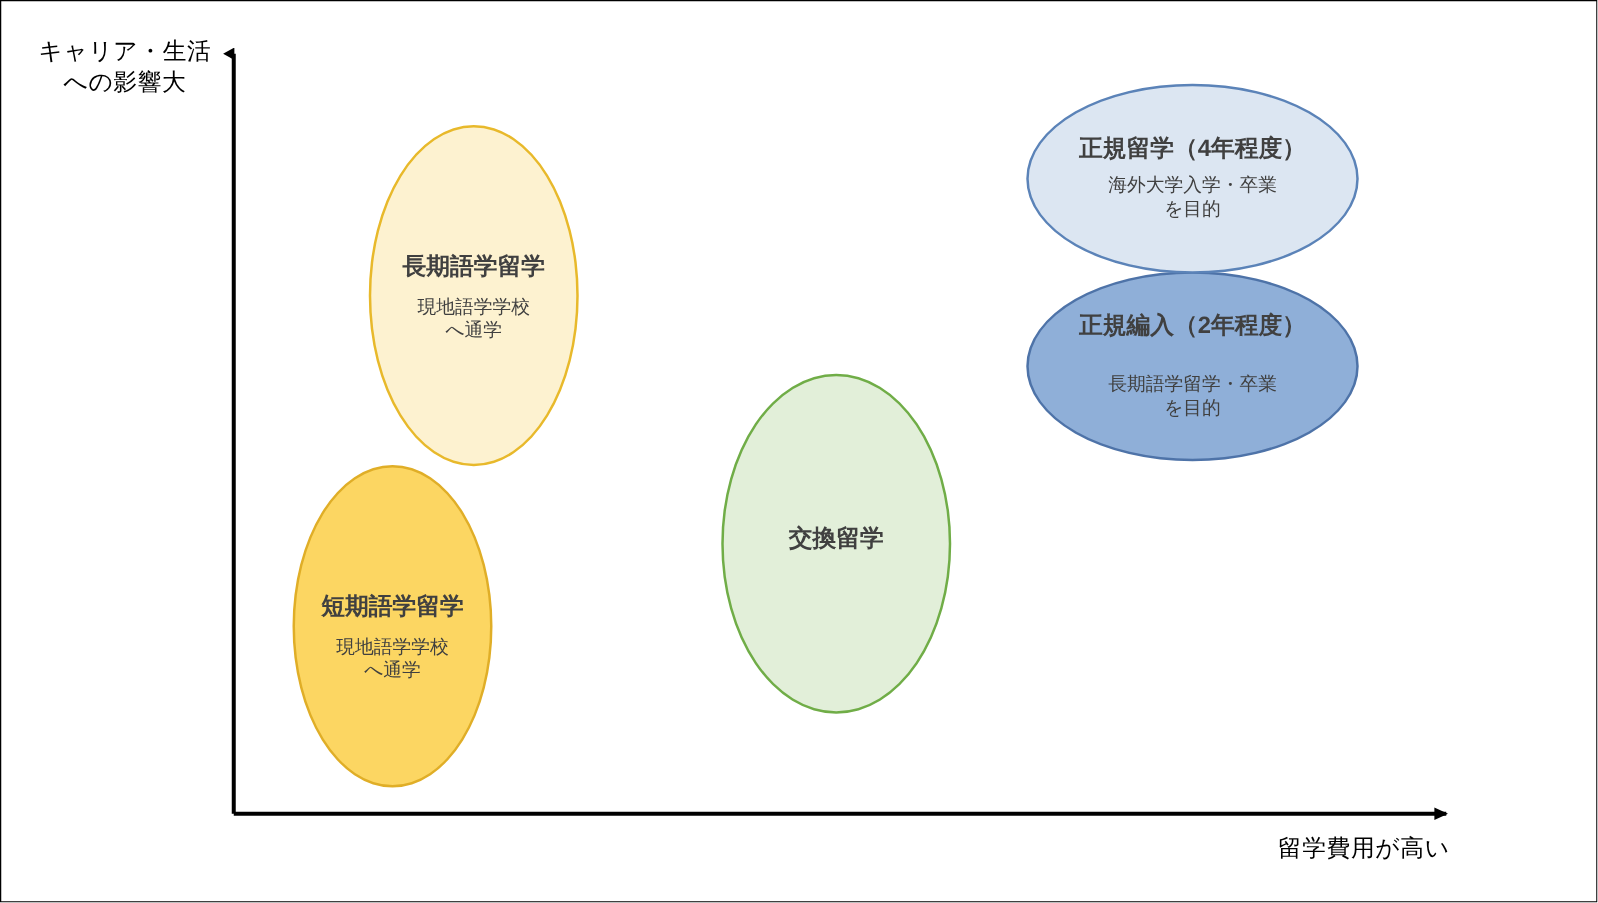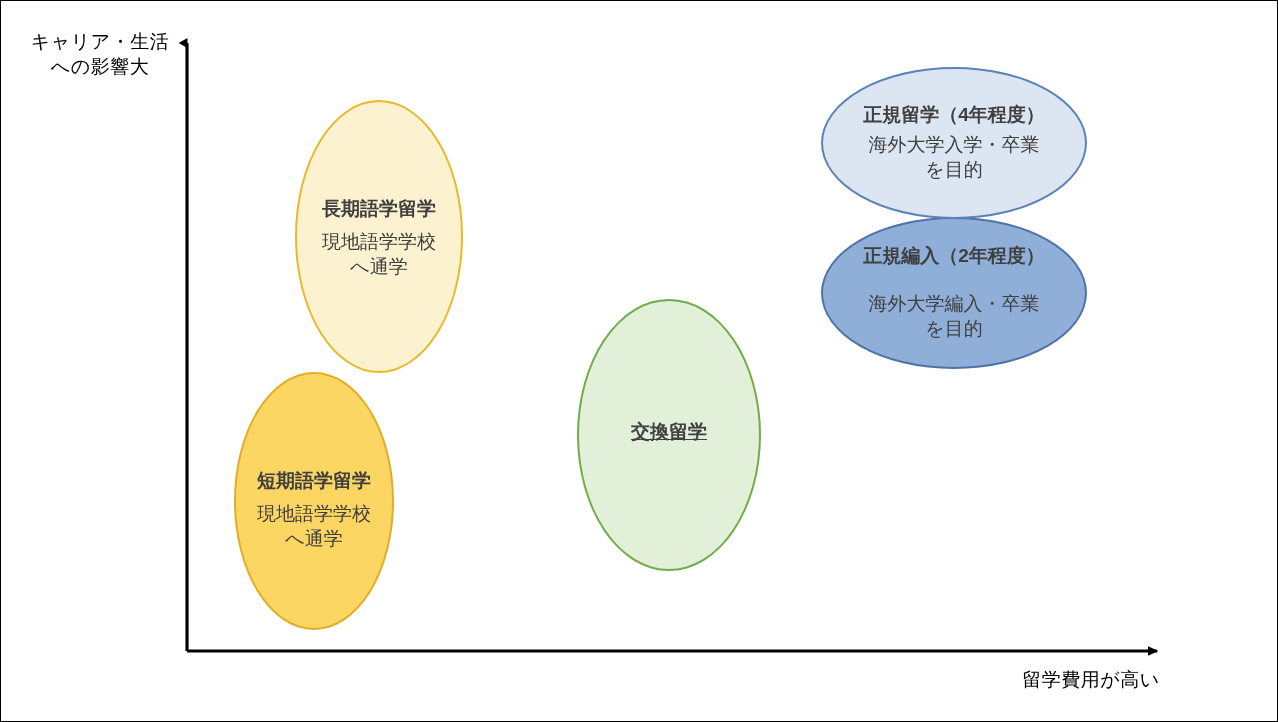--- a/index.html
+++ b/index.html
@@ -59,21 +59,21 @@
     color: #404040;
     padding: 0 6px;
   }
   .bubble .b-title {
     font-weight: bold;
     font-size: 19px;
     line-height: 1.28;
     white-space: nowrap;
   }
   .bubble .b-body {
-    font-size: 19px;
+    font-size: 15px;
     line-height: 1.30;
     white-space: pre-line;
     margin-top: 9px;
   }
   
   #bubble-long-term {
     left: 294px;
     top: 99px;
     width: 168px;
     height: 273px;
@@ -92,21 +92,20 @@
   }
   #bubble-short-term .b-title { margin-top: 19px; }
   
   #bubble-exchange {
     left: 576px;
     top: 298px;
     width: 184px;
     height: 272px;
     background: #E2EFD9;
     border: 2px solid #70AD47;
-    text-decoration: underline;
   }
   #bubble-exchange .b-title { margin-top: -6px; }
   
   #bubble-degree {
     left: 820px;
     top: 66px;
     width: 266px;
     height: 152px;
     background: #DCE6F2;
     border: 2px solid #5B83B8;
@@ -166,17 +165,17 @@
   </div>
 
   <div class="bubble" id="bubble-degree">
     <div class="b-title">正規留学（4年程度）</div>
     <div class="b-body">海外大学入学・卒業
 を目的</div>
   </div>
 
   <div class="bubble" id="bubble-transfer">
     <div class="b-title">正規編入（2年程度）</div>
-    <div class="b-body">海外大学編入・卒業
+    <div class="b-body">長期語学留学・卒業
 を目的</div>
   </div>
 
 </div>
 
 </body></html>

